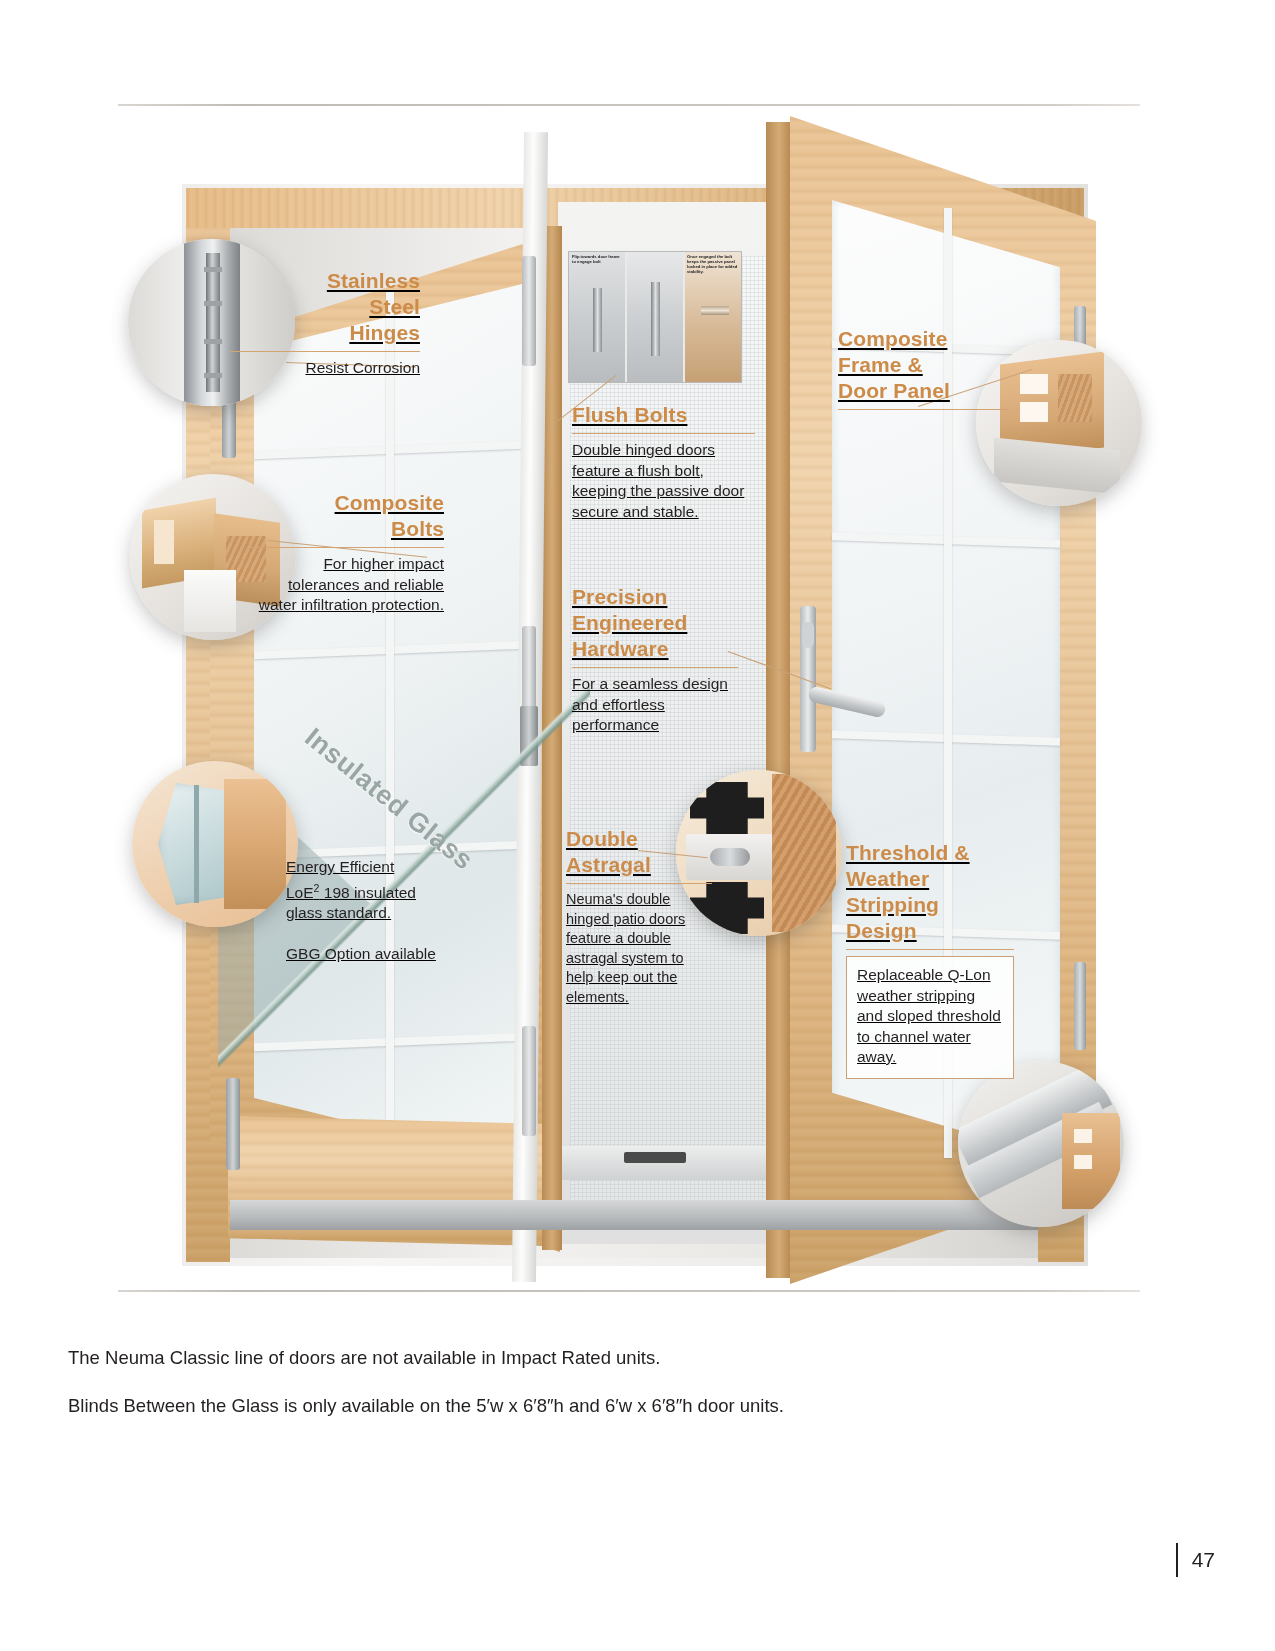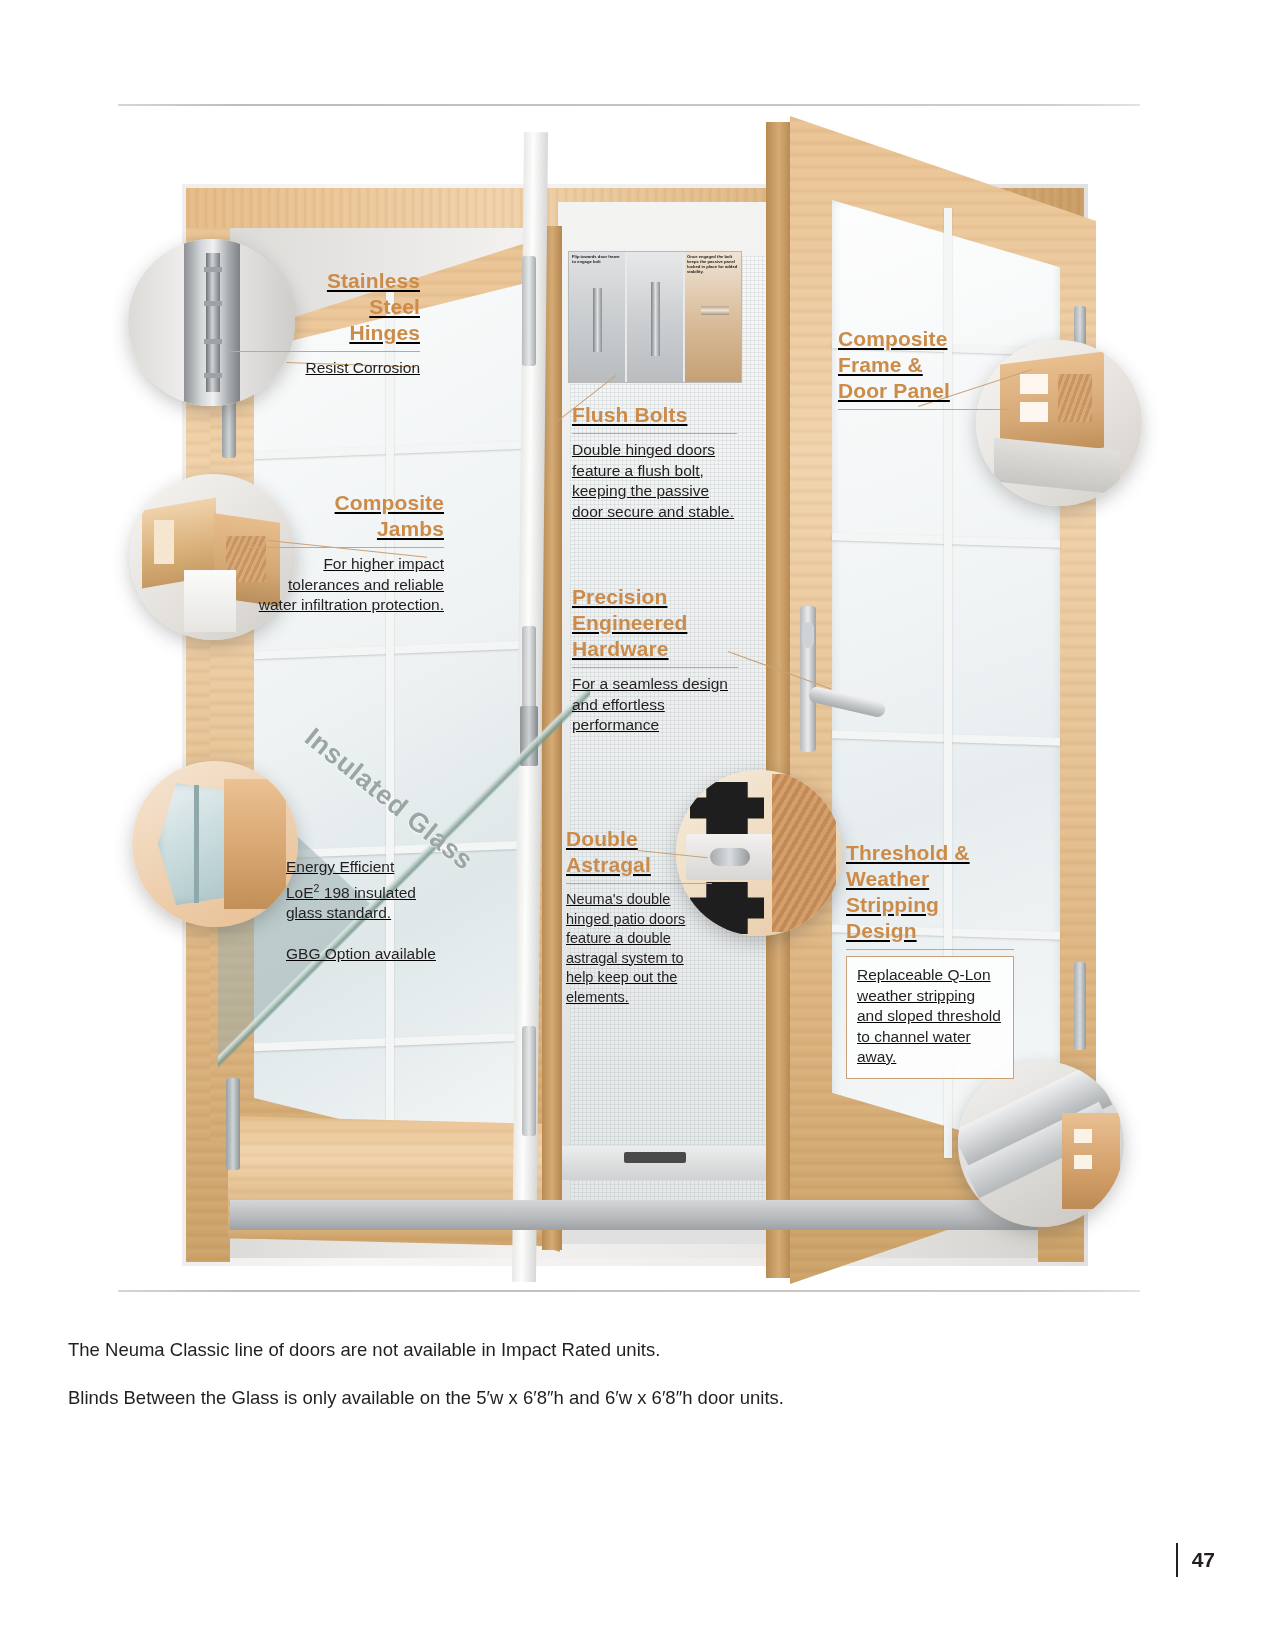--- a/index.html
+++ b/index.html
@@ -165,21 +165,21 @@
   }
 
   
   #footer-notes {
     position: absolute;
     left: 68px;
     top: 1338px;
     width: 900px;
   }
   #footer-notes p {
-    margin: 0 0 24px 0;
+    margin: 8px 0 24px 0;
     font-size: 18.5px;
     line-height: 24px;
     color: #231f20;
   }
 
   
   #page-number-wrap {
     position: absolute;
     right: 60px;
     top: 1540px;
@@ -189,21 +189,20 @@
   }
   #page-number-rule {
     width: 2px;
     height: 34px;
     background: #231f20;
     margin-right: 14px;
   }
   #page-number {
     font-size: 21px;
     color: #231f20;
-    font-weight: bold;
   }
 
   .sup { font-size: .68em; vertical-align: super; }
 </style>
 </head>
 <body>
 
 <div id="page">
 
   <div class="rule" id="rule-top"></div>
@@ -424,39 +423,39 @@
       <div>Steel</div>
       <div>Hinges</div>
     </div>
     <div class="divider"></div>
     <div class="body">Resist Corrosion</div>
   </div>
 
   <div class="callout align-right" style="left:250px; top:490px; width:194px;">
     <div class="title">
       <div>Composite</div>
-      <div>Jambs</div>
+      <div>Bolts</div>
     </div>
     <div class="divider"></div>
     <div class="body">For higher impact tolerances and reliable water infiltration protection.</div>
   </div>
 
   <div class="callout align-left" style="left:286px; top:857px; width:200px;">
     <div class="body">
       <div>Energy Efficient</div>
       <div>
         <span>LoE</span><span class="sup">2</span><span> 198 insulated</span>
       </div>
       <div>glass standard.</div>
       <div style="height:20px;"></div>
       <div>GBG Option available</div>
     </div>
   </div>
 
-  <div class="callout align-left" style="left:572px; top:402px; width:165px;">
+  <div class="callout align-left" style="left:572px; top:402px; width:183px;">
     <div class="title">
       <div>Flush Bolts</div>
     </div>
     <div class="divider"></div>
     <div class="body">Double hinged doors feature a flush bolt, keeping the passive door secure and stable.</div>
   </div>
 
   <div class="callout align-left" style="left:572px; top:584px; width:166px;">
     <div class="title">
       <div>Precision</div>

